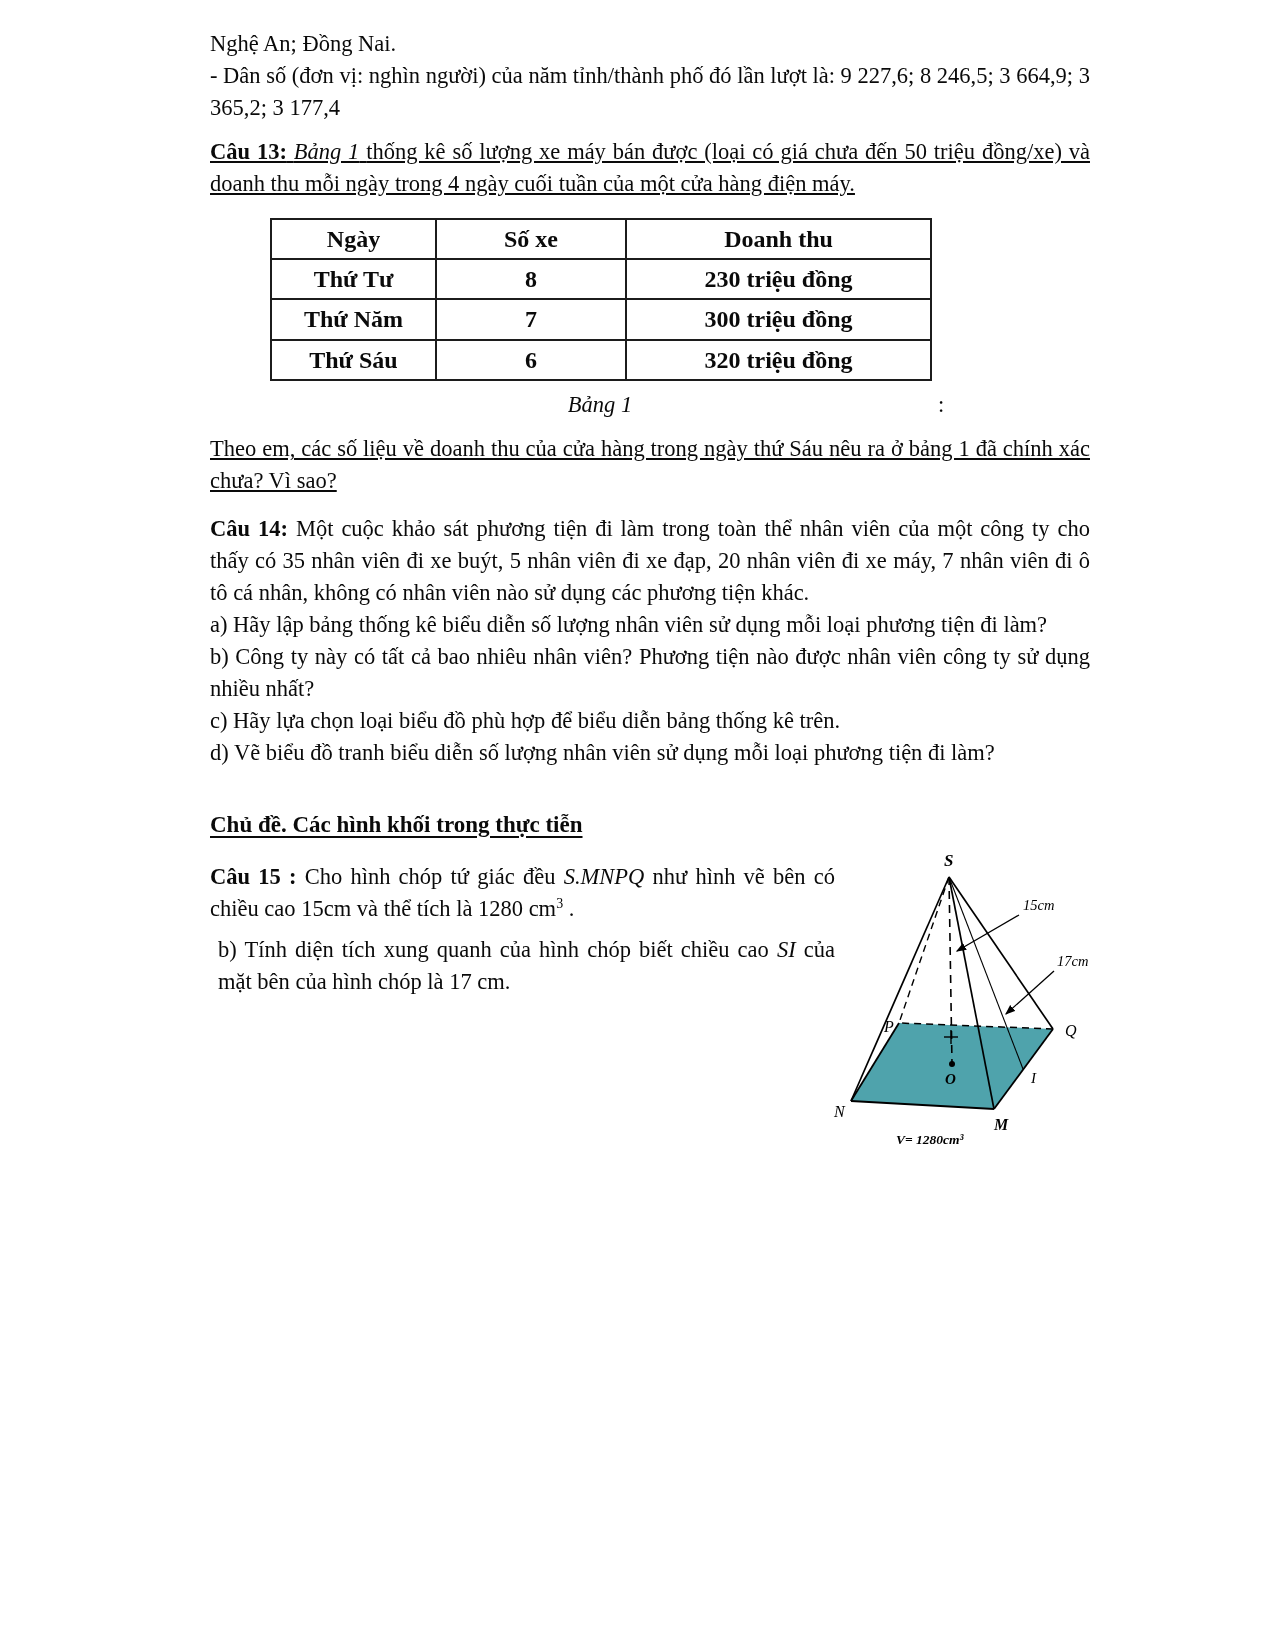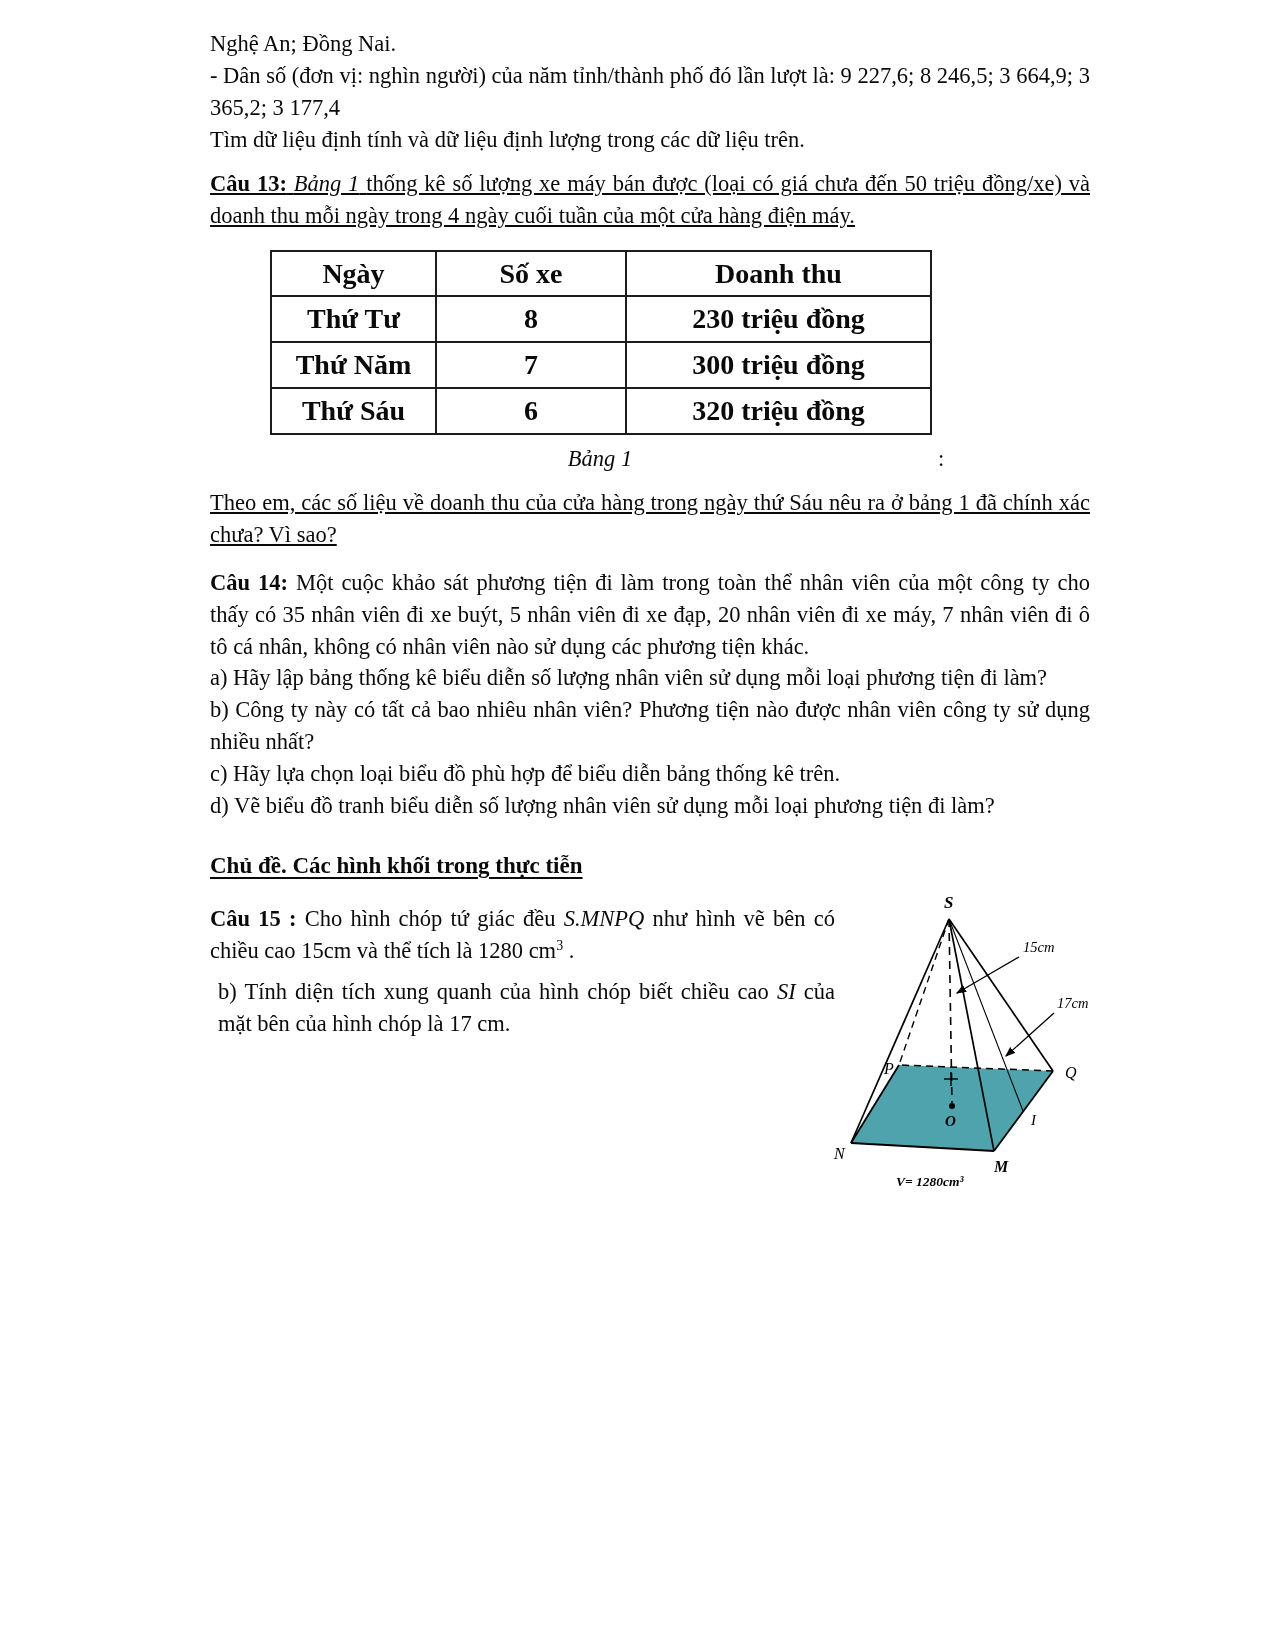--- a/index.html
+++ b/index.html
@@ -27,33 +27,33 @@
   sup { font-size:0.62em; }
 
   table.sales { border-collapse:collapse; margin:18px 0 0 60px; }
   .sales col.c1 { width:165px; }
   .sales col.c2 { width:190px; }
   .sales col.c3 { width:305px; }
   .sales th, .sales td {
     border:2px solid #1c1c1c;
     font-weight:bold;
     text-align:center;
-    font-size:28px;
+    font-size:24px;
     padding:3px 8px;
     line-height:1.35;
   }
   .caption {
     width:660px; margin:8px 0 0 60px;
     text-align:center; font-style:italic;
     position:relative;
   }
   .caption .stray { position:absolute; left:668px; top:0; font-style:normal; }
 
   .topic-heading {
-    margin-top:28px;
+    margin-top:40px;
     font-weight:bold;
     font-size:23px;
     text-decoration:underline;
     text-underline-offset:4px;
   }
 
   .q15-section { position:relative; margin-top:20px; min-height:330px; }
   .q15-text { width:625px; text-align:justify; }
   .q15-text .part { margin-top:9px; padding-left:8px; }
   .pyramid-figure { position:absolute; top:-10px; right:-48px; }
@@ -65,21 +65,20 @@
   }
   .v-label { font-weight:bold; }
 </style>
 </head>
 <body>
 
 <div class="page">
 
   <p class="para">Nghệ An; Đồng Nai.</p>
   <p class="para">- Dân số (đơn vị: nghìn người) của năm tỉnh/thành phố đó lần lượt là: 9 227,6; 8 246,5; 3 664,9; 3 365,2; 3 177,4</p>
-  <p class="para">Tìm dữ liệu định tính và dữ liệu định lượng trong các dữ liệu trên.</p>
 
   <p class="para mt-s">
     <span class="b">Câu 13:</span>
     <span class="i">Bảng 1</span>
     <span>thống kê số lượng xe máy bán được (loại có giá chưa đến 50 triệu đồng/xe) và doanh thu mỗi ngày trong 4 ngày cuối tuần của một cửa hàng điện máy.</span>
   </p>
 
   <table class="sales">
     <colgroup>
         <col class="c1">

